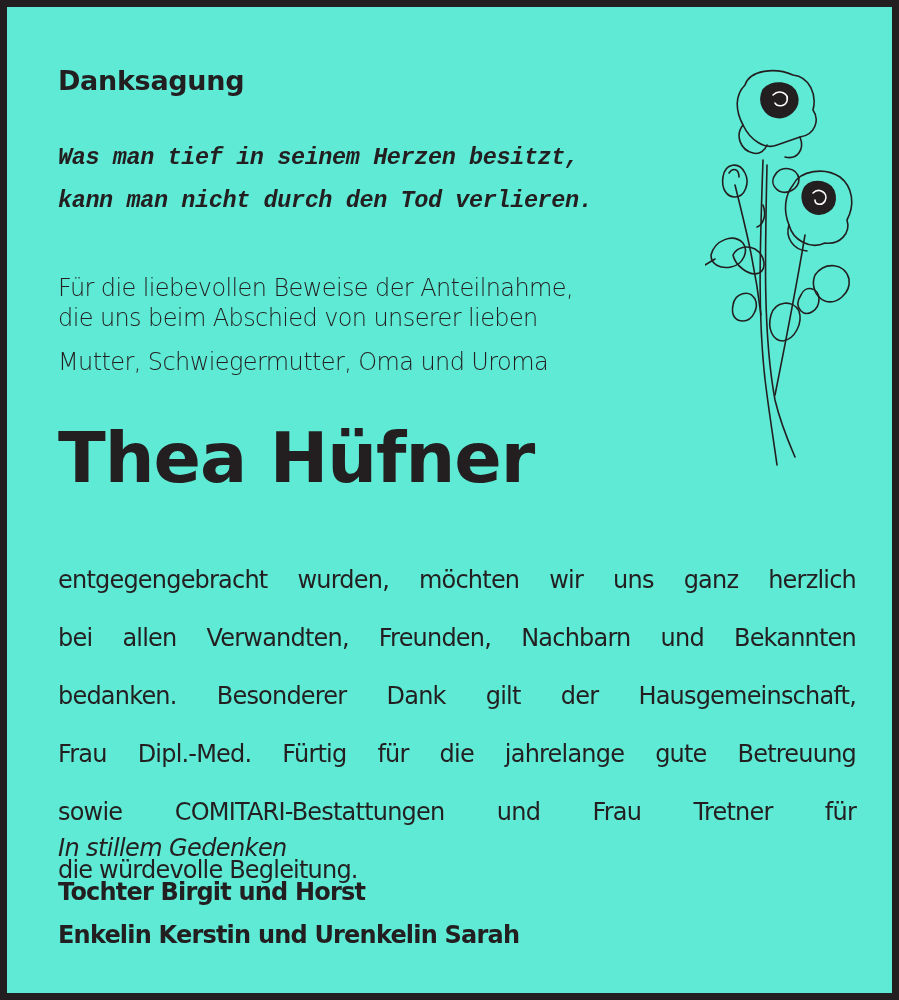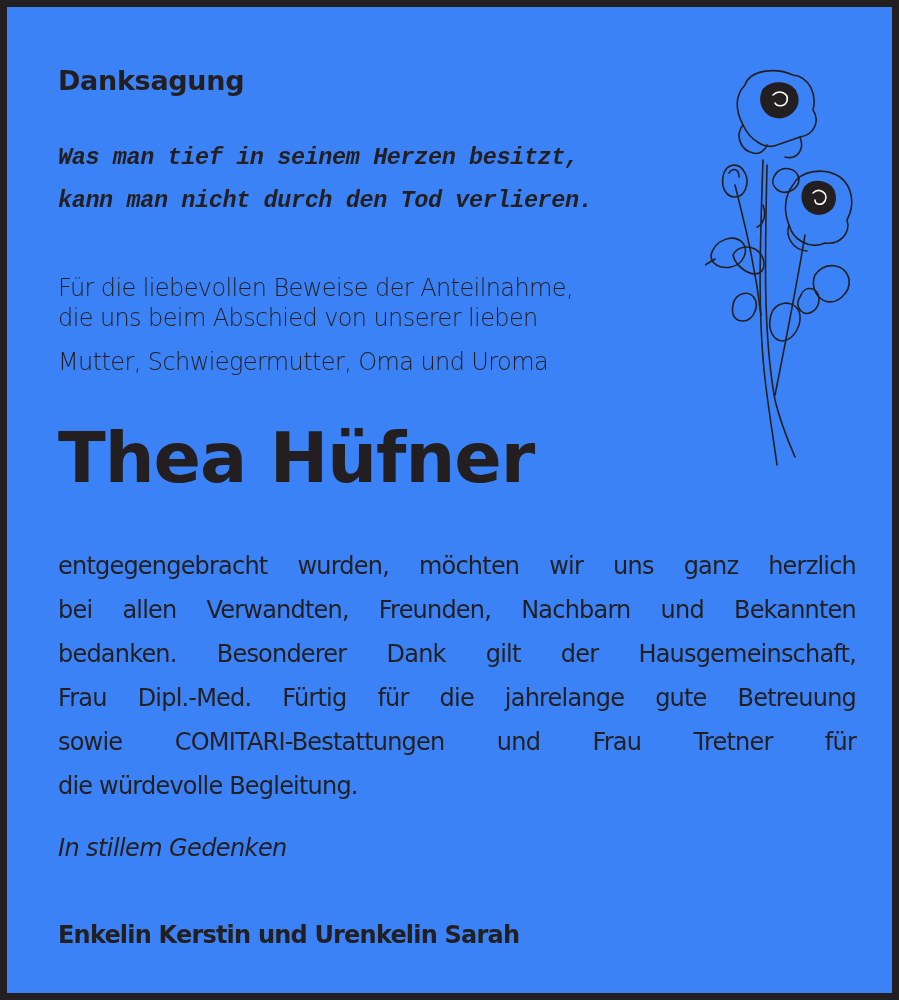--- a/index.html
+++ b/index.html
@@ -1,33 +1,33 @@
 <!DOCTYPE html>
 <html><head>
 <meta charset="utf-8">
 <style>
   html, body { margin: 0; padding: 0; background: #fff; }
   body { width: 899px; height: 1000px; position: relative; overflow: hidden; }
   .frame {
     position: absolute; left: 0; top: 0; width: 899px; height: 1000px;
-    box-sizing: border-box; border: 7px solid #231f20; background: #3b82f6;
+    box-sizing: border-box; border: 7px solid #231f20; background: #5eead4;
   }
   .txt { position: absolute; left: 51px; color: #231f20; font-family: "DejaVu Sans", sans-serif; white-space: nowrap; }
   .heading { top: 58px; font-size: 27px; font-weight: bold; letter-spacing: -0.3px; }
   .quote { font-family: Liberation Mono, monospace; font-style: italic; font-weight: bold; font-size: 23.5px; letter-spacing: -0.4px; }
   .q1 { top: 137px; }
   .q2 { top: 180px; }
   .intro { font-size: 24px; letter-spacing: -0.6px; font-weight: 300; }
   .i1 { top: 267px; }
   .i2 { top: 297px; }
   .i3 { top: 341px; }
   .name { top: 410px; font-size: 70px; letter-spacing: -1px; font-weight: bold; }
   .body-text { position: absolute; left: 51px; width: 798px; top: 537px; font-family: "DejaVu Sans", sans-serif;
     font-size: 24px; line-height: 44px; color: #231f20; text-align: justify; letter-spacing: -0.8px; }
-  .body-text .line { display: block; text-align: justify; text-align-last: justify; height: 44px; }
+  .body-text .line { display: block; text-align: justify; text-align-last: justify; height: 44px; margin-top: 14px; }
   .body-text .line.last { text-align-last: left; }
   .closing { font-size: 24px; letter-spacing: -0.6px; top: 827px; font-style: italic; }
   .sig { font-size: 24px; font-weight: bold; letter-spacing: -0.8px; }
   .s1 { top: 871px; }
   .s2 { top: 914px; }
   .roses { position: absolute; left: 705px; top: 65px; width: 150px; height: 405px; }
 </style>
 </head>
 <body>
 
@@ -46,20 +46,21 @@
   <div class="body-text">
     <span class="line">entgegengebracht wurden, möchten wir uns ganz herzlich</span>
     <span class="line">bei allen Verwandten, Freunden, Nachbarn und Bekannten</span>
     <span class="line">bedanken. Besonderer Dank gilt der Hausgemeinschaft,</span>
     <span class="line">Frau Dipl.-Med. Fürtig für die jahrelange gute Betreuung</span>
     <span class="line">sowie COMITARI-Bestattungen und Frau Tretner für</span>
     <span class="line last">die würdevolle Begleitung.</span>
   </div>
 
   <div class="txt closing">In stillem Gedenken</div>
+  <div class="txt sig s1">Tochter Birgit und Horst</div>
   <div class="txt sig s2">Enkelin Kerstin und Urenkelin Sarah</div>
 </div>
 
 <svg class="roses" viewBox="0 0 150 405" fill="none" stroke="#231f20" stroke-width="1.6" stroke-linejoin="round" stroke-linecap="round">
 
   <path d="M58 95 C55 180 52 260 62 330 C66 360 70 385 72 400"></path>
   <path d="M62 100 C60 190 58 270 70 335 C76 360 84 378 90 392"></path>
   <path d="M100 170 C90 230 80 280 70 330"></path>
   <path d="M30 120 C40 160 50 200 56 250"></path>
 

